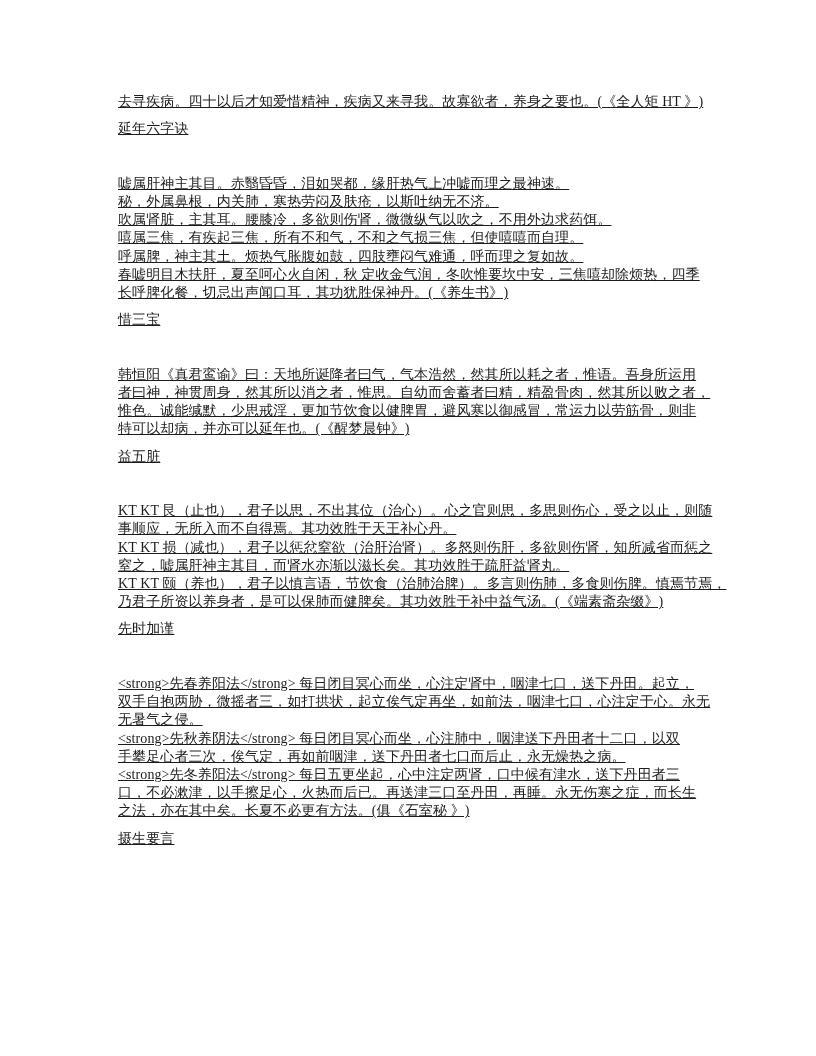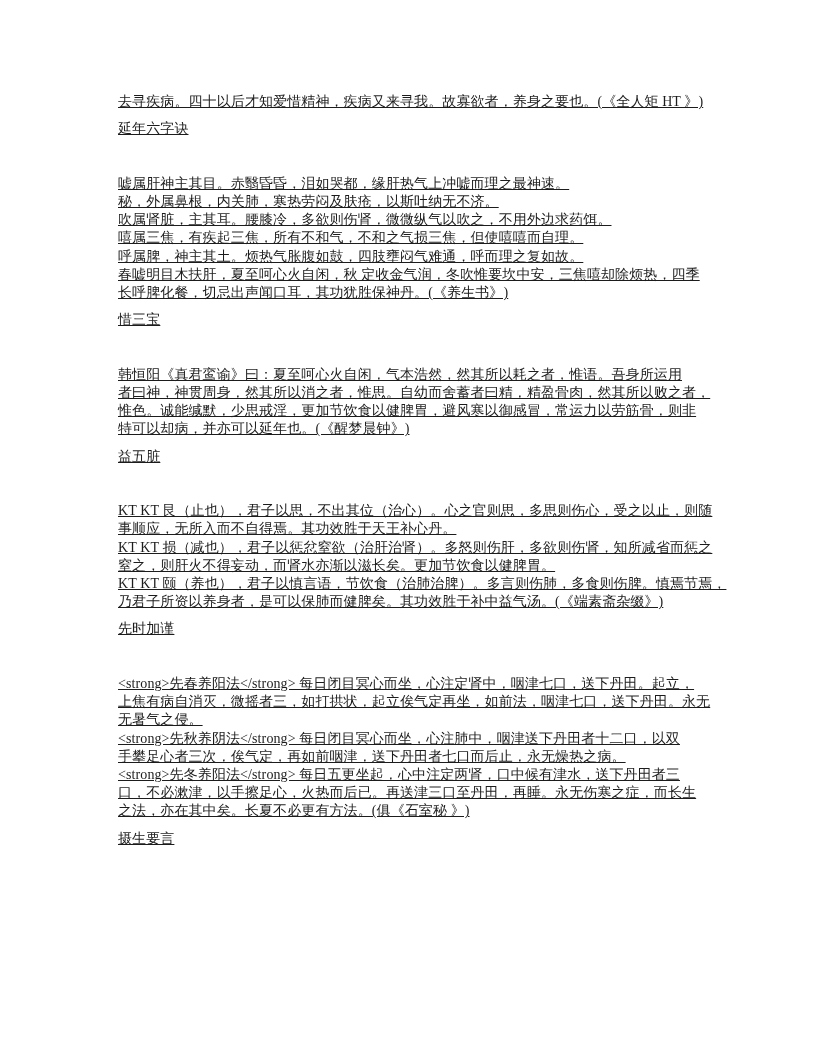--- a/index.html
+++ b/index.html
@@ -53,42 +53,42 @@
         <div class="line">吹属肾脏，主其耳。腰膝冷，多欲则伤肾，微微纵气以吹之，不用外边求药饵。</div>
         <div class="line">嘻属三焦，有疾起三焦，所有不和气，不和之气损三焦，但使嘻嘻而自理。</div>
         <div class="line">呼属脾，神主其土。烦热气胀腹如鼓，四肢壅闷气难通，呼而理之复如故。</div>
         <div class="line">春嘘明目木扶肝，夏至呵心火自闲，秋 定收金气润，冬吹惟要坎中安，三焦嘻却除烦热，四季</div>
         <div class="line">长呼脾化餐，切忌出声闻口耳，其功犹胜保神丹。(《养生书》)</div>
       </div>
       <div class="block heading">
         <div class="line">惜三宝</div>
       </div>
       <div class="block paragraph">
-        <div class="line">韩恒阳《真君鸾谕》曰：夏至呵心火自闲，气本浩然，然其所以耗之者，惟语。吾身所运用</div>
+        <div class="line">韩恒阳《真君鸾谕》曰：天地所诞降者曰气，气本浩然，然其所以耗之者，惟语。吾身所运用</div>
         <div class="line">者曰神，神贯周身，然其所以消之者，惟思。自幼而舍蓄者曰精，精盈骨肉，然其所以败之者，</div>
         <div class="line">惟色。诚能缄默，少思戒淫，更加节饮食以健脾胃，避风寒以御感冒，常运力以劳筋骨，则非</div>
         <div class="line">特可以却病，并亦可以延年也。(《醒梦晨钟》)</div>
       </div>
       <div class="block heading">
         <div class="line">益五脏</div>
       </div>
       <div class="block paragraph">
         <div class="line">KT KT 艮（止也），君子以思，不出其位（治心）。心之官则思，多思则伤心，受之以止，则随</div>
         <div class="line">事顺应，无所入而不自得焉。其功效胜于天王补心丹。</div>
         <div class="line">KT KT 损（减也），君子以惩忿窒欲（治肝治肾）。多怒则伤肝，多欲则伤肾，知所减省而惩之</div>
-        <div class="line">窒之，则肝火不得妄动，而肾水亦渐以滋长矣。更加节饮食以健脾胃。</div>
+        <div class="line">窒之，嘘属肝神主其目，而肾水亦渐以滋长矣。其功效胜于疏肝益肾丸。</div>
         <div class="line">KT KT 颐（养也），君子以慎言语，节饮食（治肺治脾）。多言则伤肺，多食则伤脾。慎焉节焉，</div>
         <div class="line">乃君子所资以养身者，是可以保肺而健脾矣。其功效胜于补中益气汤。(《端素斋杂缀》)</div>
       </div>
       <div class="block heading">
         <div class="line">先时加谨</div>
       </div>
       <div class="block paragraph">
         <div class="line">&lt;strong&gt;先春养阳法&lt;/strong&gt; 每日闭目冥心而坐，心注定肾中，咽津七口，送下丹田。起立，</div>
-        <div class="line">上焦有病自消灭，微摇者三，如打拱状，起立俟气定再坐，如前法，咽津七口，送下丹田。永无</div>
+        <div class="line">双手自抱两胁，微摇者三，如打拱状，起立俟气定再坐，如前法，咽津七口，心注定于心。永无</div>
         <div class="line">无暑气之侵。</div>
         <div class="line">&lt;strong&gt;先秋养阴法&lt;/strong&gt; 每日闭目冥心而坐，心注肺中，咽津送下丹田者十二口，以双</div>
         <div class="line">手攀足心者三次，俟气定，再如前咽津，送下丹田者七口而后止，永无燥热之病。</div>
         <div class="line">&lt;strong&gt;先冬养阳法&lt;/strong&gt; 每日五更坐起，心中注定两肾，口中候有津水，送下丹田者三</div>
         <div class="line">口，不必漱津，以手擦足心，火热而后已。再送津三口至丹田，再睡。永无伤寒之症，而长生</div>
         <div class="line">之法，亦在其中矣。长夏不必更有方法。(俱《石室秘 》)</div>
       </div>
       <div class="block heading">
         <div class="line">摄生要言</div>
       </div>

